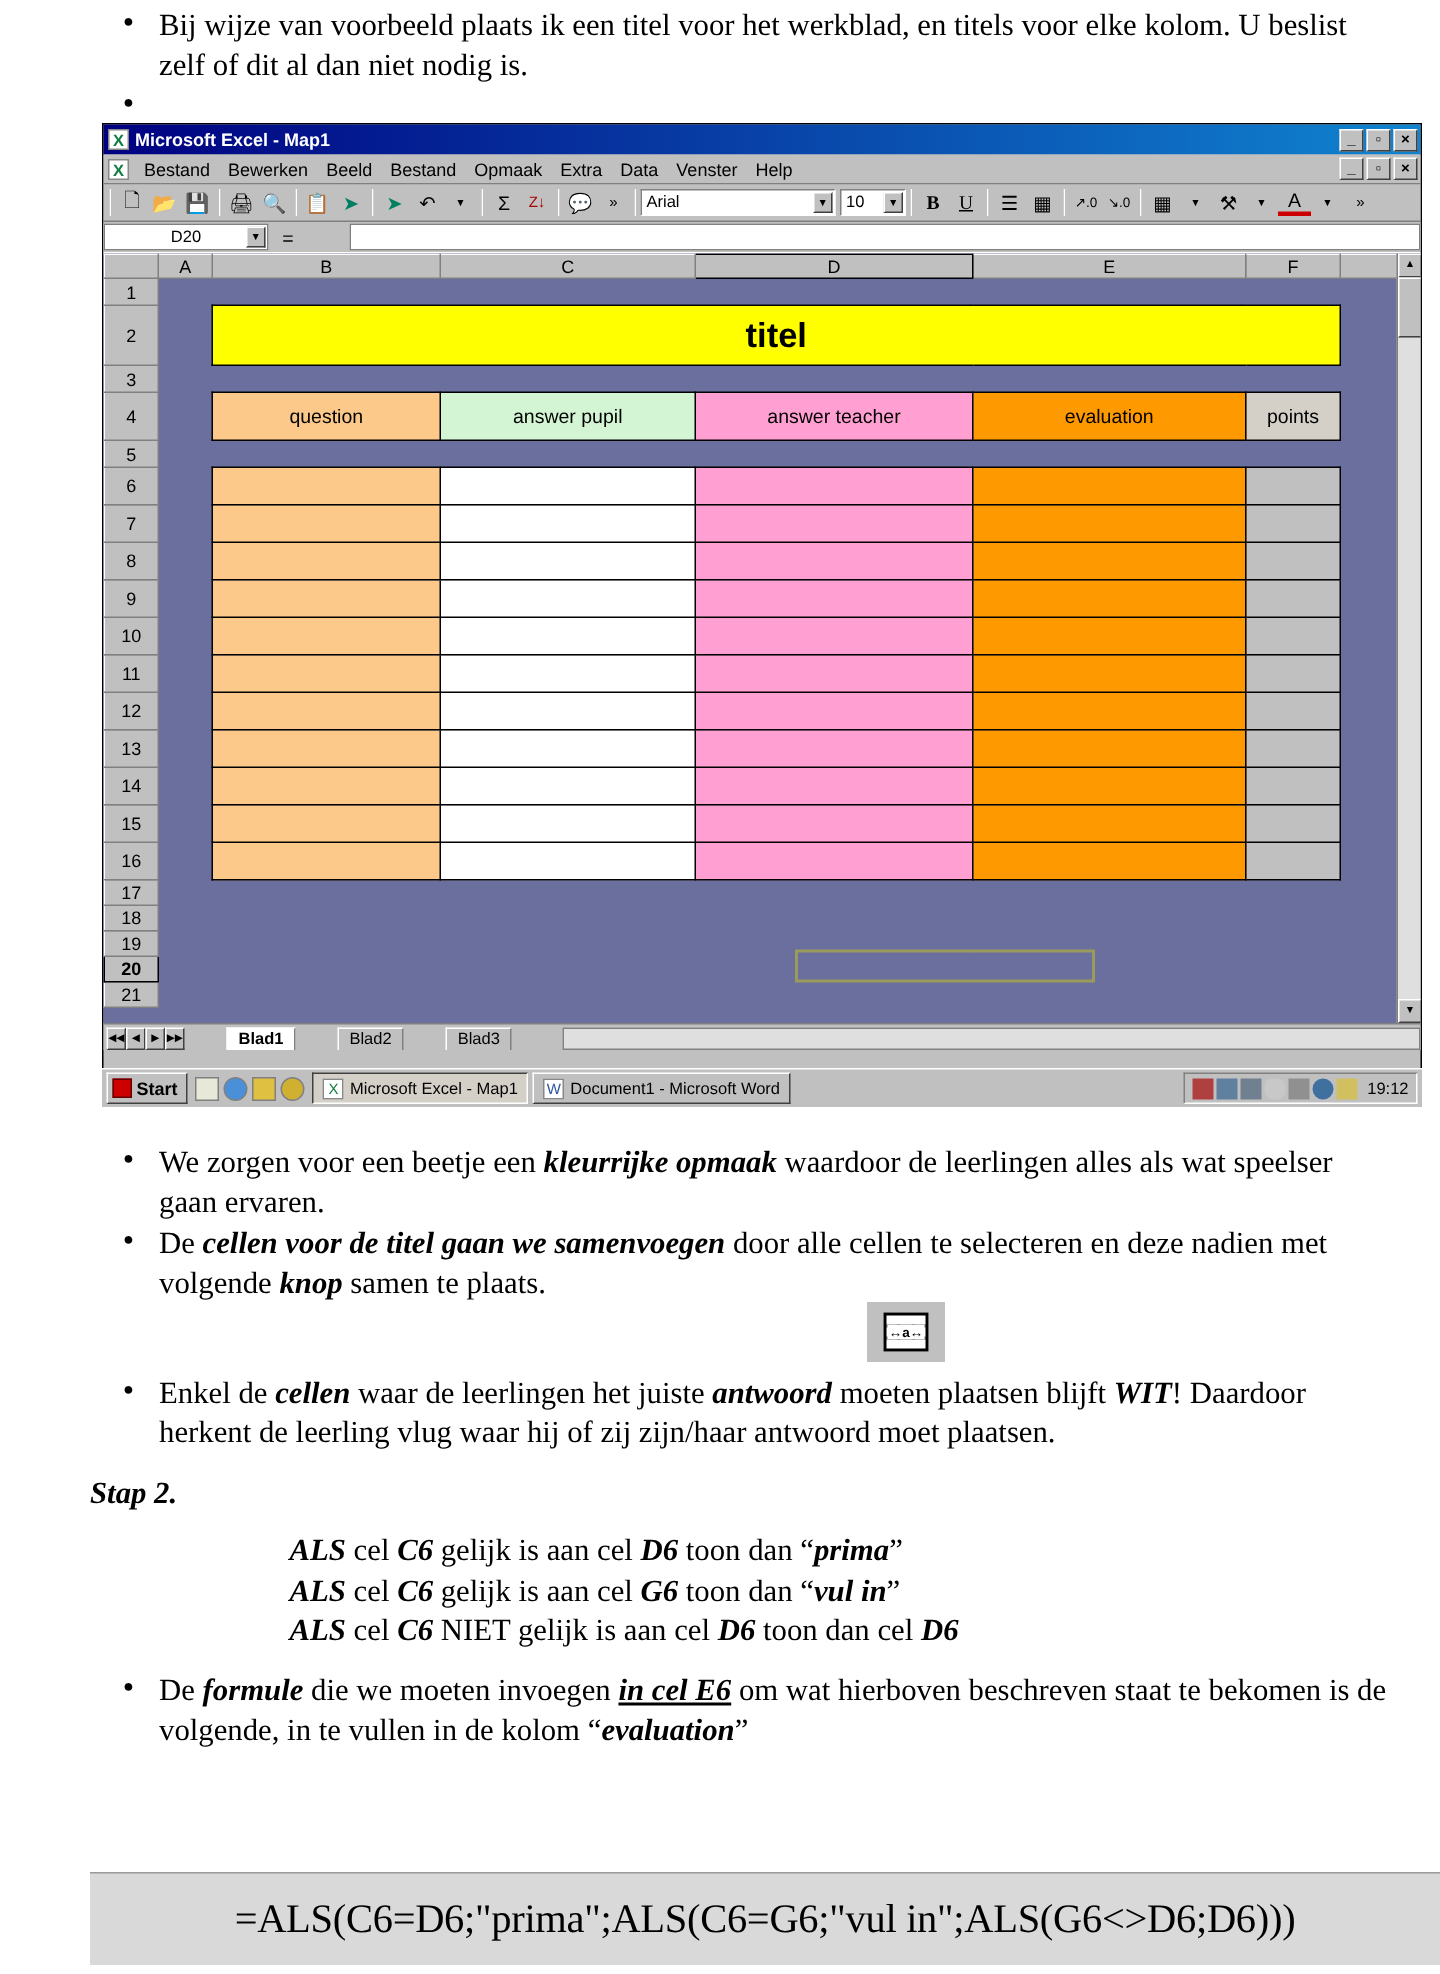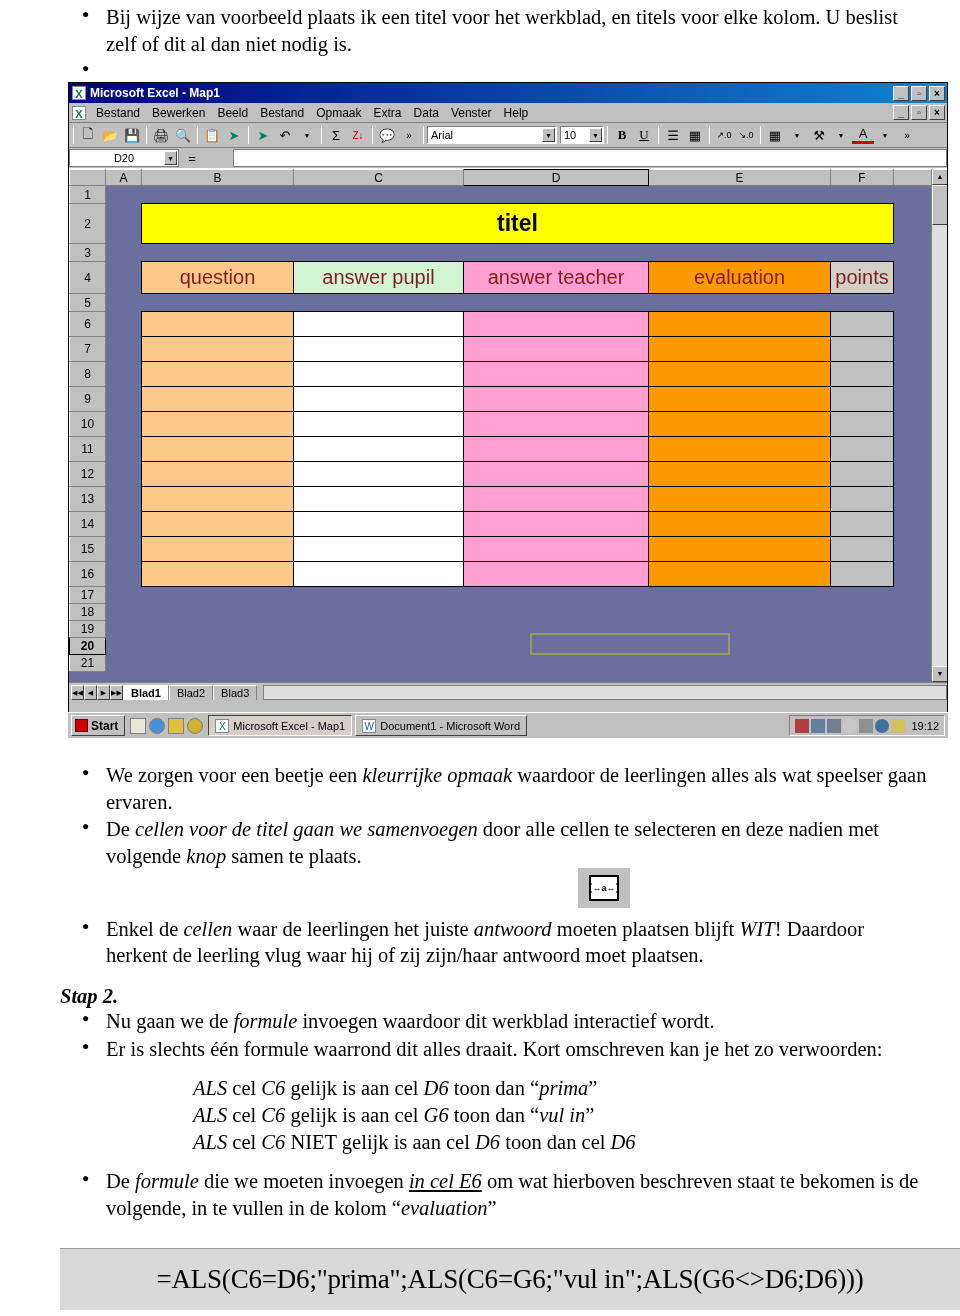--- a/index.html
+++ b/index.html
@@ -23,21 +23,21 @@
     line-height:1.30;
     margin:0 0 1px 0;
   }
   ul.bullets li:before {
     content:"\25CF";
     position:absolute;
     left:22px; top:-1px;
     font-size:12px;
     line-height:1.9;
   }
-  .bi { font-weight:normal; font-style:italic; }
+  .bi { font-weight:bold; font-style:italic; }
   .u  { text-decoration:underline; }
 
   .top-text { padding-top:4px; }
   .top-text li.empty { min-height:26px; }
 
   
   #excel-window {
     position:absolute;
     left:68px; top:82px;
     width:880px; height:656px;
@@ -140,21 +140,21 @@
   .cell { background:#6a6f9e; }
   .filled { border:1px solid #000; }
   .titlecell {
     background:#ffff00; border:1px solid #000;
     text-align:center; font-size:23px; font-weight:bold;
     font-family:"Liberation Sans", sans-serif;
     color:#000;
   }
   .hdrcell {
     border:1px solid #000; text-align:center;
-    font-size:20px; color:#7f1d1d;
+    font-size:13px; color:#000000;
     font-family:"Liberation Sans", sans-serif;
   }
   .scroll-v {
     position:absolute; right:0; top:0; width:16px; bottom:0;
     background:#c0c0c0; border-left:1px solid #808080;
   }
   .sbtn {
     width:16px; height:16px; background:#c0c0c0;
     border:1px solid #fff; border-right-color:#404040; border-bottom-color:#404040;
     font-size:7px; line-height:14px; text-align:center;
@@ -164,20 +164,21 @@
     border:1px solid #fff; border-right-color:#404040; border-bottom-color:#404040;
   }
   .strack { position:absolute; top:16px; bottom:16px; width:16px; background:#dfdfdf; }
 
   .tabbar {
     height:18px; background:#c0c0c0;
     display:flex; align-items:flex-end;
     border-top:1px solid #808080;
     font-size:11px;
     font-family:"Liberation Sans", sans-serif;
+    gap:28px;
   }
   .navbtns { display:flex; align-items:center; padding-left:2px; }
   .navb {
     width:13px; height:15px; background:#c0c0c0;
     border:1px solid #fff; border-right-color:#404040; border-bottom-color:#404040;
     font-size:7px; text-align:center; line-height:13px;
   }
   .sheettab {
     padding:1px 7px 0 7px; height:15px;
     background:#c0c0c0; border-top:1px solid #fff;
@@ -679,26 +680,20 @@
     <div class="hl" style="bottom:6px"></div>
     <div class="vl" style="left:7px;top:6px;bottom:6px"></div>
     <div class="vl" style="right:7px;top:6px;bottom:6px"></div>
     <div class="ctr">↔a↔</div>
   </div>
 </div>
 
 <div id="stap2-label">Stap 2.</div>
 
 <div id="stap2-text" class="doc-block">
-  <ul class="bullets">
-    <li>
-      <span>Nu gaan we de </span><span class="bi">formule</span><span> invoegen waardoor dit werkblad interactief wordt.</span>
-    </li>
-    <li>Er is slechts één formule waarrond dit alles draait. Kort omschreven kan je het zo verwoorden:</li>
-  </ul>
   <div class="indent-lines">
     <div>
       <span class="bi">ALS</span><span> cel </span><span class="bi">C6</span><span> gelijk is aan cel </span><span class="bi">D6</span><span> toon dan “</span><span class="bi">prima</span><span>”</span>
     </div>
     <div>
       <span class="bi">ALS</span><span> cel </span><span class="bi">C6</span><span> gelijk is aan cel </span><span class="bi">G6</span><span> toon dan “</span><span class="bi">vul in</span><span>”</span>
     </div>
     <div>
       <span class="bi">ALS</span><span> cel </span><span class="bi">C6</span><span> NIET gelijk is aan cel </span><span class="bi">D6</span><span> toon dan cel </span><span class="bi">D6</span><span></span>
     </div>

